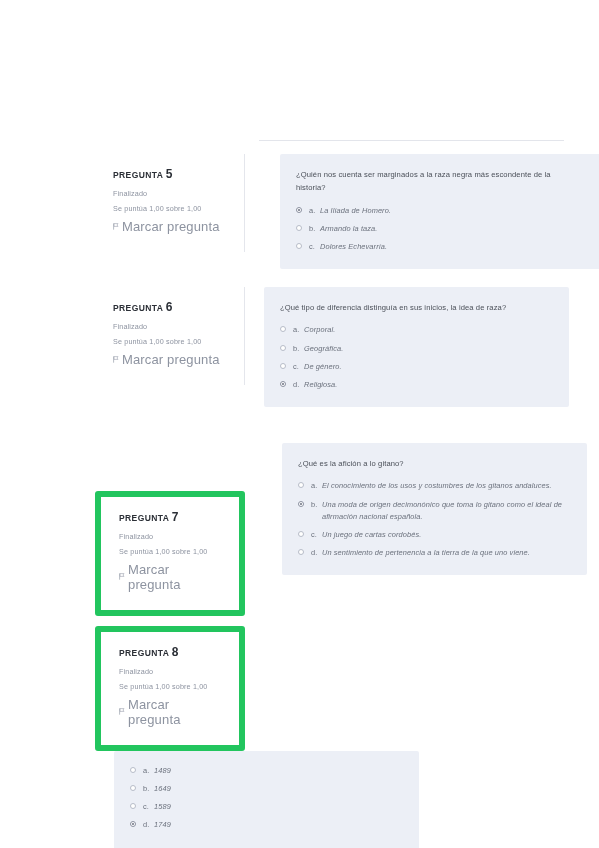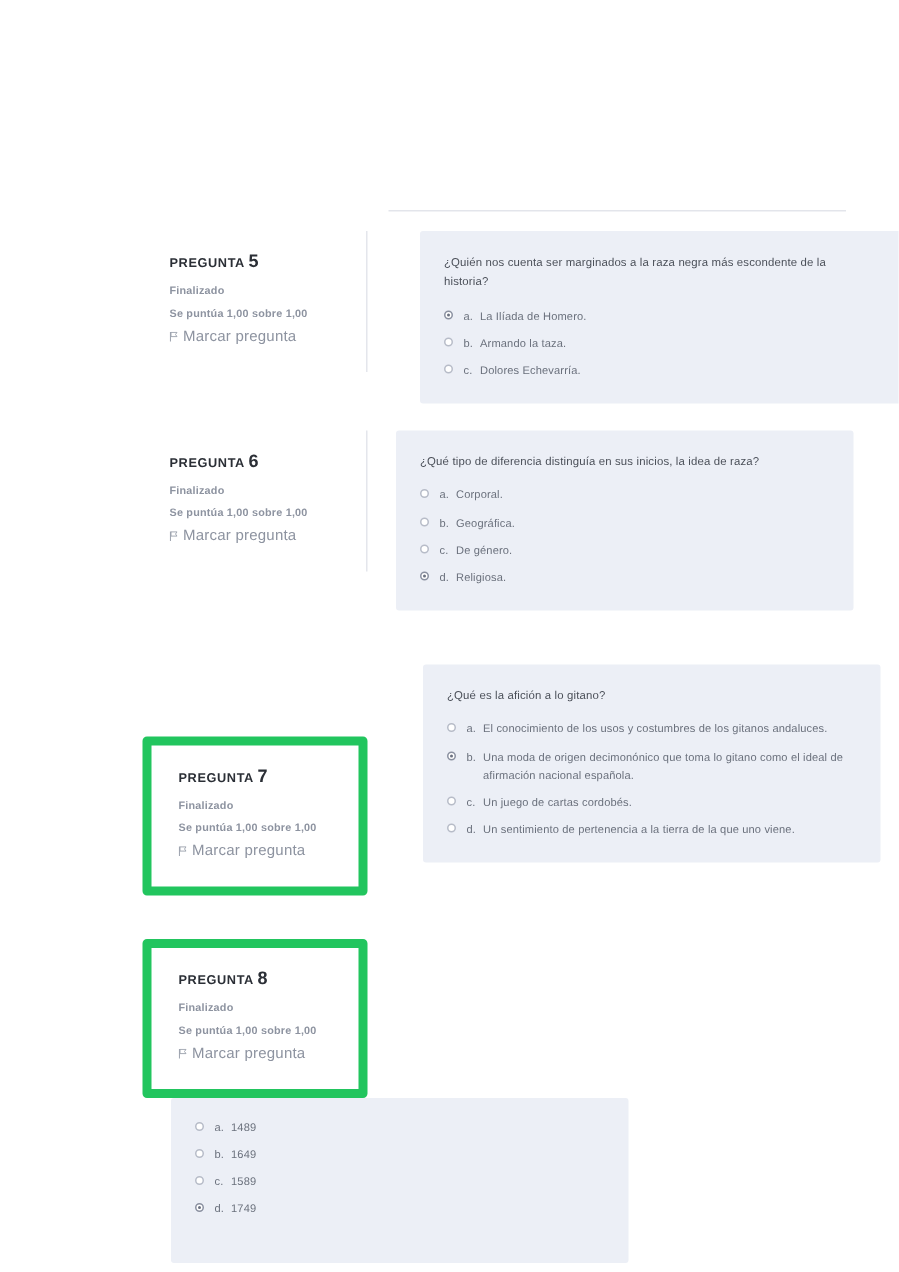--- a/index.html
+++ b/index.html
@@ -68,25 +68,24 @@
     font-weight: bold;
     letter-spacing: 0;
   }
 
   .q-meta {
     font-size: 7.2px;
     line-height: 1.55;
     color: #8d93a0;
     margin: 0 0 4px 0;
     letter-spacing: 0.15px;
-    font-weight: bold;
   }
 
   .q-flag {
-    font-size: 10px;
+    font-size: 13px;
     color: #8d93a0;
     letter-spacing: 0.15px;
     display: flex;
     align-items: center;
     gap: 3px;
     cursor: pointer;
   }
   .flag-icon {
     display: inline-block;
     width: 6px;
@@ -155,20 +154,21 @@
     background: #6b7180;
   }
 
   .ans-letter {
     flex: 0 0 auto;
     width: 11px;
     color: #6a707c;
   }
   .ans-text {
     flex: 1 1 auto;
+    font-style: italic;
   }
 
   
   .top-rule {
     position: absolute;
     left: 259px;
     top: 140px;
     width: 305px;
     height: 1px;
     background: #e3e5eb;

